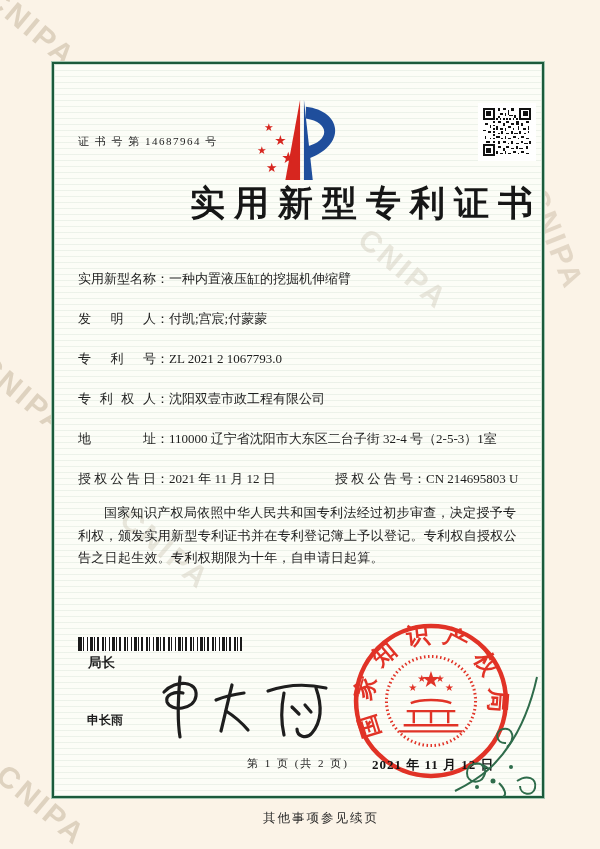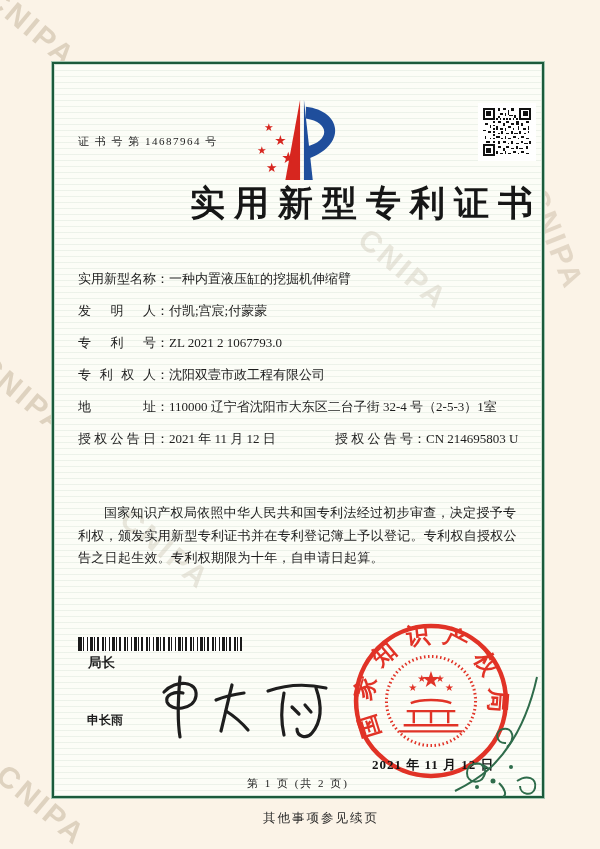--- a/index.html
+++ b/index.html
@@ -34,21 +34,21 @@
       #fcfdf7;
   }
   .cert-no { position:absolute; left:24px; top:38px; font-size:11px; letter-spacing:1.5px;margin-top:32px; }
   .logo { position:absolute; left:188px; top:32px; width:120px; height:88px; }
   .qr-box { position:absolute; left:424px; top:39px; width:58px; height:58px; background:#fff;
             display:flex; align-items:center; justify-content:center; }
   .title { position:absolute; left:0; right:0; top:116px; text-align:right;
            font-size:35px; font-weight:bold; letter-spacing:9px; text-indent:9px; color:#161616; }
   
   .fields { position:absolute; left:24px; right:20px; top:206px; font-size:13px; line-height:17px; }
-  .frow { margin-bottom:15px; white-space:nowrap; }
+  .frow { margin-bottom:23px; white-space:nowrap; }
   .flabel { display:inline-block; width:78px; text-align:justify; text-align-last:justify; vertical-align:top; }
   .fsep { vertical-align:top; }
   .fval { display:inline-block; vertical-align:top; white-space:normal; }
   .frow-address { margin-top:10px; }
   .frow-address .fval { width:352px; }
   .frow-grant { margin-top:2px; }
   .grant-group2 { display:inline-block; margin-left:56px; }
   
   .paras { position:absolute; left:24px; right:22px; top:438px; font-size:13px; line-height:1.74; letter-spacing:0.3px; }
   .paras p { text-indent:2em; }
@@ -65,21 +65,21 @@
   .sig-title { position:absolute; left:34px; top:590px; font-size:13.5px; font-weight:bold;
                font-family:"Liberation Sans","DejaVu Sans",sans-serif; }
   .sig-name  { position:absolute; left:33px; top:648px; font-size:12px; font-weight:bold;
                font-family:"Liberation Sans","DejaVu Sans",sans-serif; }
   .sig-script { position:absolute; left:96px; top:600px; width:200px; height:82px; }
   
   .seal { position:absolute; left:296px; top:556px; width:162px; height:162px; opacity:0.93; }
   .seal-date { position:absolute; left:318px; top:692px; width:160px; font-size:13px; font-weight:bold;
                letter-spacing:1px; color:#141414; }
   
-  .page-info { position:absolute; left:0; right:0; top:712px; text-align:center; font-size:11px; letter-spacing:2px; }
+  .page-info { position:absolute; left:0; right:0; top:692px; text-align:center; font-size:11px; letter-spacing:2px; }
   .flourish { position:absolute; right:-1px; bottom:-1px; width:96px; height:126px; }
   .note { position:absolute; left:0; right:0; top:810px; text-align:center; font-size:12.5px; letter-spacing:2px; color:#2a2a2a;margin-left:42px; }
 </style>
 </head>
 <body>
 
 <div class="wm wm1">CNIPA</div>
 <div class="wm wm2">CNIPA</div>
 <div class="wm wm4">CNIPA</div>
 <div class="wm wm6">CNIPA</div>

